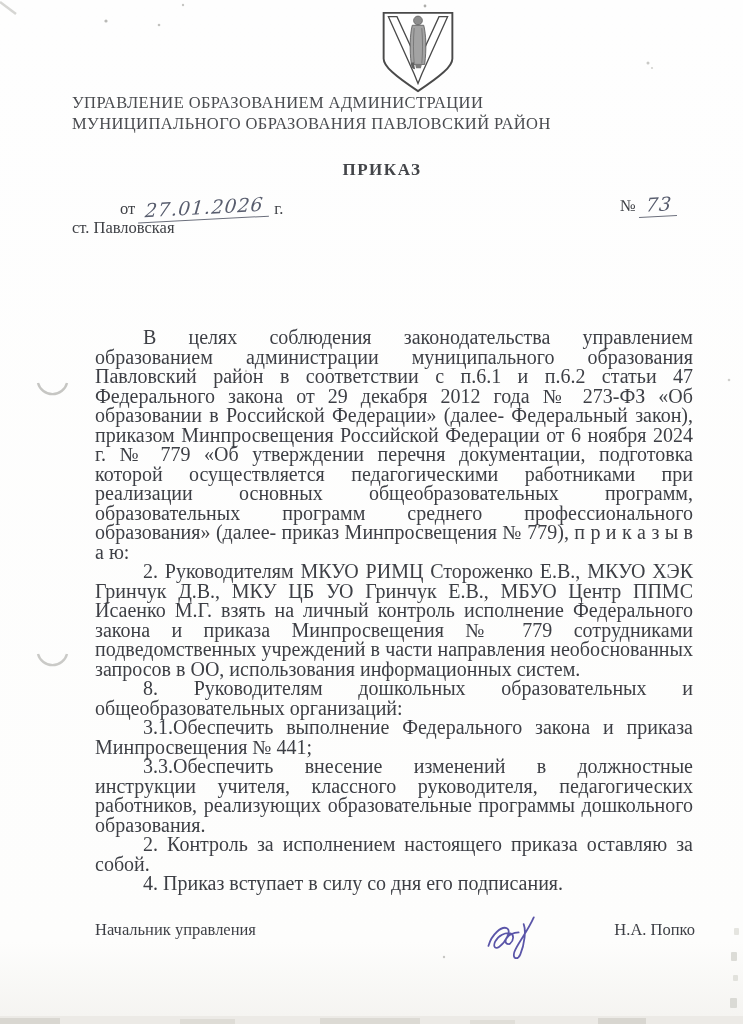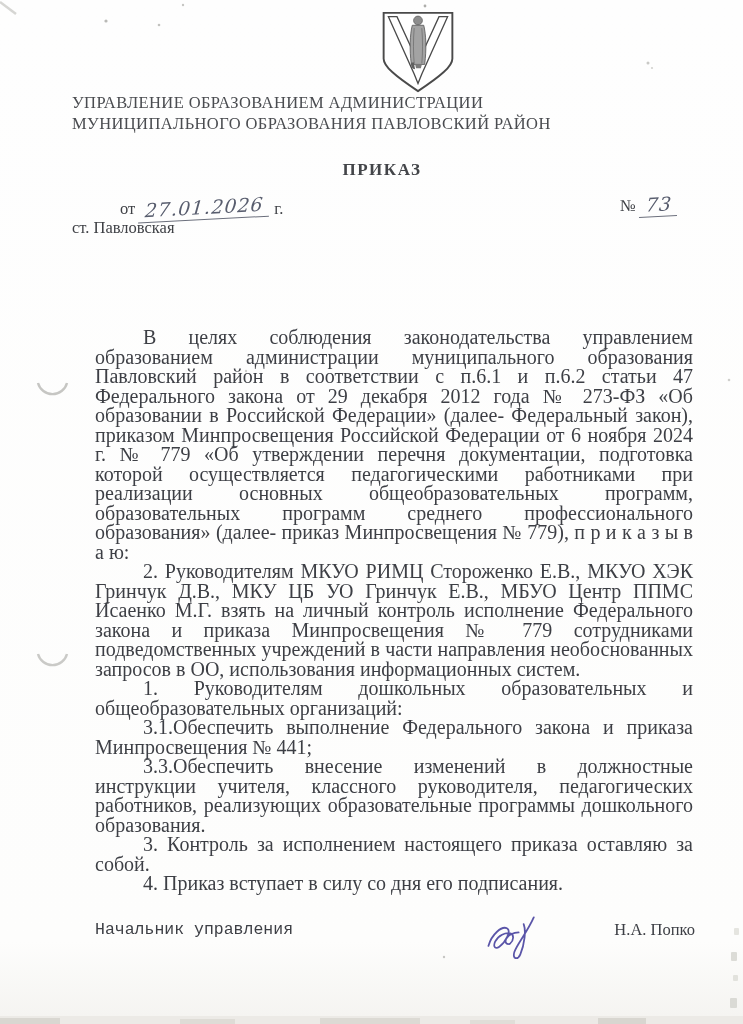--- a/index.html
+++ b/index.html
@@ -62,21 +62,21 @@
     position:absolute;left:95px;top:328px;width:598px;
     color:#3d3f45;font-size:20px;line-height:19.5px;
     text-align:justify;
   }
   .body-text p{margin:0;text-indent:48px;}
   
   .signoff{
     position:absolute;left:95px;top:920px;width:600px;height:60px;
     color:#3d3f45;font-size:16.5px;
   }
-  .signoff-position{position:absolute;left:0;top:0;font-family:Liberation Mono, monospace;}
+  .signoff-position{position:absolute;left:0;top:0;}
   .signoff-name{position:absolute;right:0;top:0;}
   .signature-svg{position:absolute;left:385px;top:-14px;}
   
   .artifacts{position:absolute;inset:0;pointer-events:none;}
 </style>
 </head>
 <body>
 
 <div class="page">
 
@@ -115,24 +115,24 @@
       <span class="handwritten">73</span>
     </span>
   </div>
 
   <div class="place">ст. Павловская</div>
 
 
   <div class="body-text">
     <p>В целях соблюдения законодательства управлением образованием администрации муниципального образования Павловский район в соответствии с п.6.1 и п.6.2 статьи 47 Федерального закона от 29 декабря 2012 года № 273-ФЗ «Об образовании в Российской Федерации» (далее- Федеральный закон), приказом Минпросвещения Российской Федерации от 6 ноября 2024 г. № 779 «Об утверждении перечня документации, подготовка которой осуществляется педагогическими работниками при реализации основных общеобразовательных программ, образовательных программ среднего профессионального образования» (далее- приказ Минпросвещения № 779), п р и к а з ы в а ю:</p>
     <p>2. Руководителям МКУО РИМЦ Стороженко Е.В., МКУО ХЭК Гринчук Д.В., МКУ ЦБ УО Гринчук Е.В.,  МБУО Центр ППМС Исаенко М.Г. взять на личный контроль исполнение Федерального закона и приказа Минпросвещения № 779 сотрудниками подведомственных учреждений в части направления необоснованных запросов в ОО, использования информационных систем.</p>
-    <p>1. Руководителям дошкольных образовательных и общеобразовательных организаций:</p>
+    <p>8. Руководителям дошкольных образовательных и общеобразовательных организаций:</p>
     <p>3.1.Обеспечить выполнение Федерального закона и приказа Минпросвещения № 441;</p>
     <p>3.3.Обеспечить внесение изменений в должностные инструкции учителя, классного руководителя, педагогических работников, реализующих образовательные программы дошкольного образования.</p>
-    <p>3. Контроль за исполнением настоящего приказа оставляю за собой.</p>
+    <p>2. Контроль за исполнением настоящего приказа оставляю за собой.</p>
     <p>4. Приказ вступает в силу со дня его подписания.</p>
   </div>
 
   <div class="signoff">
     <span class="signoff-position">Начальник управления</span>
     <span class="signature-svg">
       <svg width="84" height="58" viewBox="0 0 100 66">
         <path d="M10,46 C14,32 26,22 32,25 C38,28 30,42 23,47 C19,50 15,48 18,41 C22,33 30,30 36,31 C41,32 40,40 36,43 C33,45 29,43 31,38 C33,33 40,30 46,30
                  M52,20 C55,28 53,44 48,56 C45,63 38,62 41,53 C44,44 56,30 64,12" fill="none" stroke="#5a55a8" stroke-width="2.1" stroke-linecap="round" stroke-linejoin="round"></path>
       </svg>

